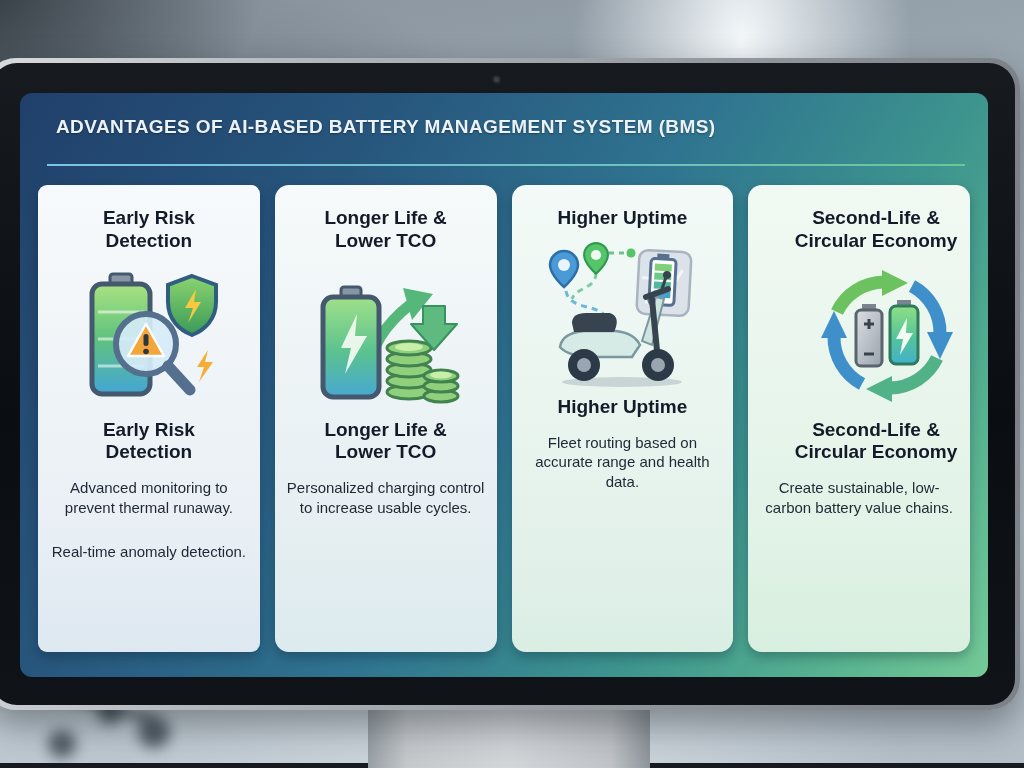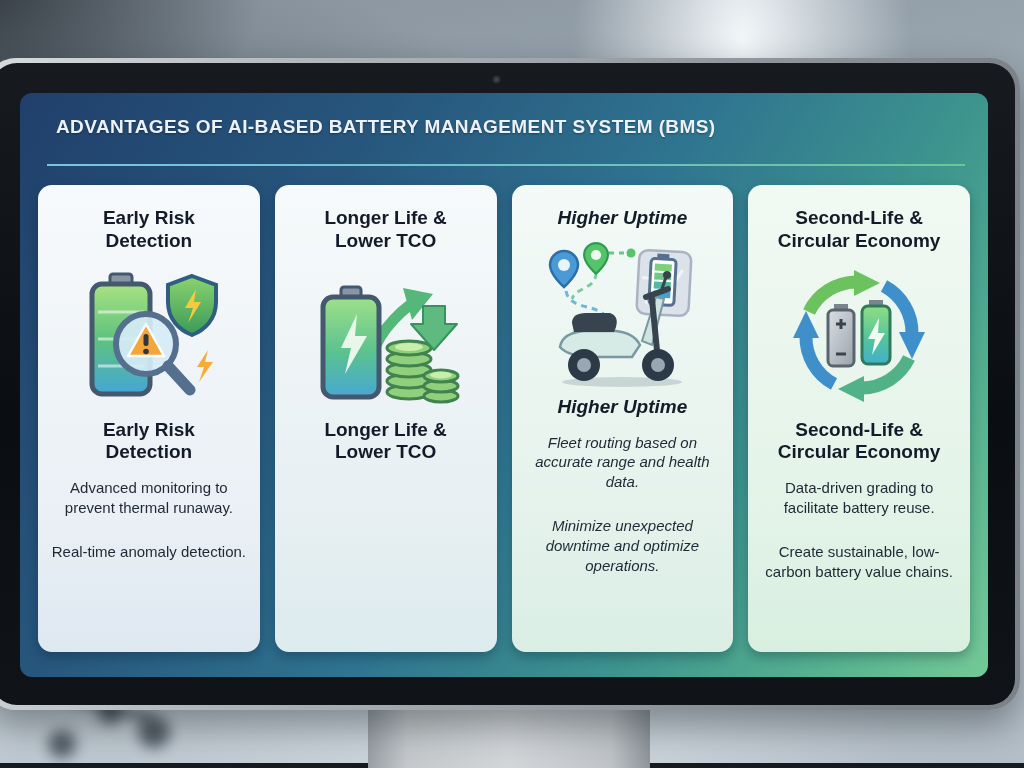--- a/index.html
+++ b/index.html
@@ -54,24 +54,24 @@
   }
   .cards{
     position:absolute;top:92px;left:18px;right:18px;bottom:25px;
     display:grid;grid-template-columns:repeat(4,1fr);gap:15px;
   }
   .card{
     border-radius:14px;box-shadow:0 5px 12px rgba(8,24,44,.3);
     display:flex;flex-direction:column;align-items:center;text-align:center;
     padding:22px 8px 12px;box-sizing:border-box;
   }
-  .c1{background:linear-gradient(180deg,#f7fafc 0%,#eaf0f5 70%,#dee8f1 100%);}
+  .c1{background:linear-gradient(180deg,#f7fafc 0%,#eaf0f5 70%,#dee8f1 100%);border-radius:9px;}
   .c2{background:linear-gradient(180deg,#f6fafb 0%,#e7eff2 70%,#dcebee 100%);}
-  .c3{background:linear-gradient(180deg,#f3faf7 0%,#e5f2ec 70%,#daeee4 100%);font-style:italic;}
-  .c4{background:linear-gradient(180deg,#f1f9f3 0%,#e3f3e8 70%,#d8efdf 100%);}
+  .c3{background:linear-gradient(180deg,#f3faf7 0%,#e5f2ec 70%,#daeee4 100%);}
+  .c4{background:linear-gradient(180deg,#f1f9f3 0%,#e3f3e8 70%,#d8efdf 100%);align-items:flex-end;}
   .card h2{
     font-size:19px;line-height:1.2;margin:0;color:#131b29;max-width:172px;font-weight:bold;
   }
   .icon-wrap{height:152px;display:flex;align-items:center;justify-content:center;margin:8px 0 4px;}
   .card h2.mid{margin-top:2px;}
   .card p{
     font-size:15px;line-height:1.32;color:#1f2834;margin:14px 0 0;max-width:206px;
   }
   .card p + p{margin-top:24px;}
 </style>
@@ -159,20 +159,21 @@
                 <g stroke="#41824f" stroke-width="3" fill="#90d07c">
                   <ellipse cx="130" cy="134" rx="17" ry="6"></ellipse>
                   <ellipse cx="130" cy="124" rx="17" ry="6"></ellipse>
                   <ellipse cx="130" cy="114" rx="17" ry="6"></ellipse>
                 </g>
                 <ellipse cx="130" cy="113" rx="11" ry="3.5" fill="#c8eeab"></ellipse>
                 <polygon points="112,44 134,44 134,62 146,62 123,88 100,62 112,62" fill="#5eba7e" stroke="#37935d" stroke-width="2" stroke-linejoin="round"></polygon>
               </svg>
             </div>
             <h2 class="mid">Longer Life &amp; Lower TCO</h2>
+            <p>Personalized charging control to increase usable cycles.</p>
           </section>
 
           <section class="card c3">
             <h2>Higher Uptime</h2>
             <div class="icon-wrap">
               <svg width="160" height="150" viewBox="0 0 160 150">
                 <g transform="rotate(3 122 43)">
                   <rect x="96" y="12" width="52" height="64" rx="9" fill="#dbe2ea" stroke="#aab4c0" stroke-width="2.5"></rect>
                   <path d="M100,40 h18 M128,18 v20 M104,64 h30 M140,30 l-10,18" stroke="#f2f5f8" stroke-width="3" fill="none"></path>
                   <rect x="114" y="15" width="12" height="5" fill="#57708e"></rect>
@@ -203,21 +204,20 @@
                 <path d="M18,108 Q20,94 42,92 L74,92 Q92,94 98,106 L90,118 L56,118 Q26,118 18,108 Z" fill="#d6eae6" stroke="#7a98a0" stroke-width="2.5"></path>
                 <path d="M30,84 Q30,74 44,74 L68,74 Q77,77 74,88 L72,93 L32,93 Z" fill="#37434f"></path>
                 <circle cx="42" cy="126" r="16" fill="#2c3a48"></circle>
                 <circle cx="42" cy="126" r="7" fill="#9aa6b2"></circle>
                 <circle cx="116" cy="126" r="16" fill="#2c3a48"></circle>
                 <circle cx="116" cy="126" r="7" fill="#9aa6b2"></circle>
               </svg>
             </div>
             <h2 class="mid">Higher Uptime</h2>
             <p>Fleet routing based on accurate range and health data.</p>
-            <p>Minimize unexpected downtime and optimize operations.</p>
           </section>
 
           <section class="card c4">
             <h2>Second-Life &amp; Circular Economy</h2>
             <div class="icon-wrap">
               <svg width="150" height="150" viewBox="0 0 150 150">
                 <defs>
                   <linearGradient id="batg4" x1="0" y1="0" x2="0" y2="1">
                     <stop offset="0" stop-color="#8ede84"></stop>
                       <stop offset=".55" stop-color="#55c49a"></stop>
@@ -238,21 +238,20 @@
                 <polygon points="35,76 9,76 22,49" fill="#3f8fca"></polygon>
                 <rect x="50" y="42" width="14" height="7" fill="#7a848e"></rect>
                 <rect x="44" y="48" width="26" height="56" rx="5" fill="url(#batgr4)" stroke="#5a646e" stroke-width="3"></rect>
                 <path d="M52,62 H62 M57,57 V67 M52,92 H62" stroke="#3a434c" stroke-width="3"></path>
                 <rect x="85" y="38" width="14" height="7" fill="#7a848e"></rect>
                 <rect x="78" y="44" width="28" height="58" rx="6" fill="url(#batg4)" stroke="#2f7a5a" stroke-width="3"></rect>
                 <polygon points="95,56 84,77 91,77 88,93 101,71 94,71" fill="#f2fbf2"></polygon>
               </svg>
             </div>
             <h2 class="mid">Second-Life &amp; Circular Economy</h2>
-            <p>Data-driven grading to facilitate battery reuse.</p>
             <p>Create sustainable, low-carbon battery value chains.</p>
           </section>
 
         </div>
       </div>
     </div>
   </div>
 </div>
 
 </body></html>

